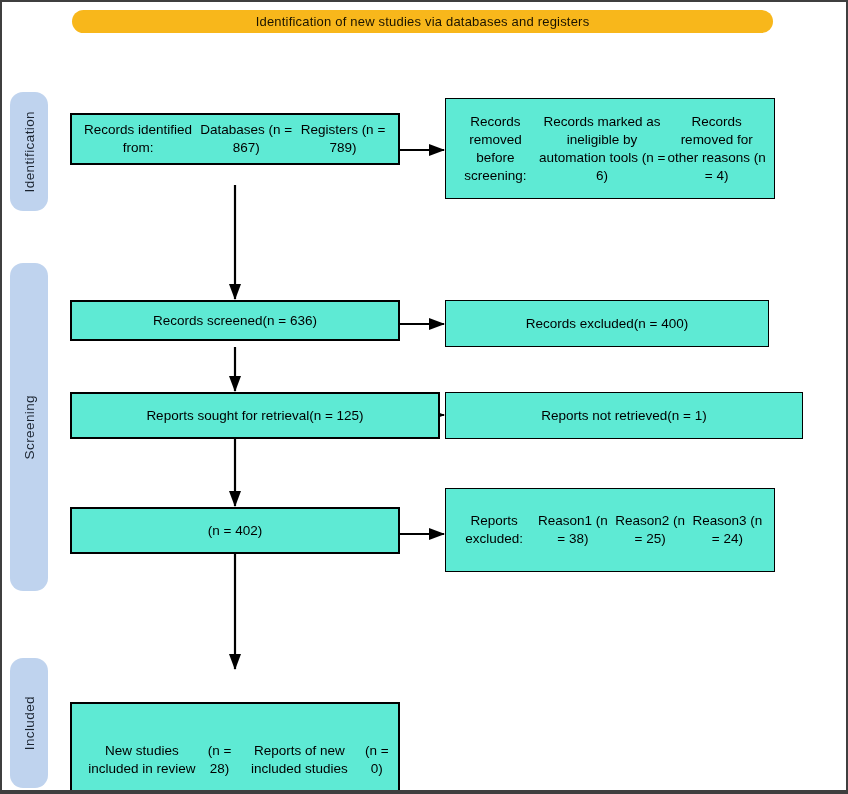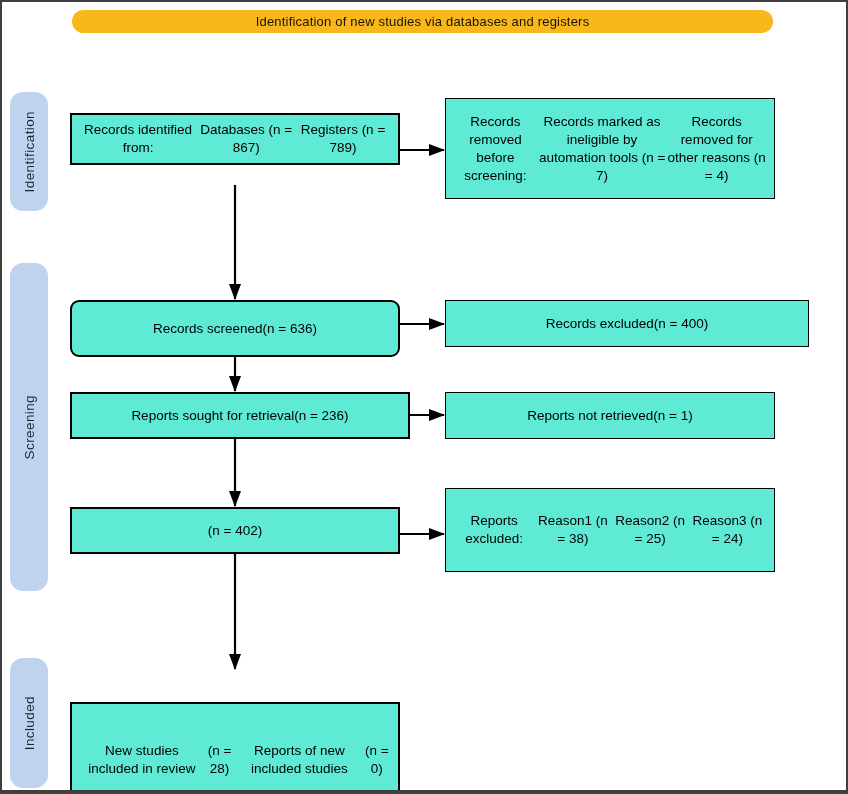--- a/index.html
+++ b/index.html
@@ -111,40 +111,40 @@
   </svg>
 
   <div class="box" style="left:68px; top:111px; width:330px; height:52px;">
     <div>Records identified from:</div>
     <div>Databases (n = 867)</div>
     <div>Registers (n = 789)</div>
   </div>
 
   <div class="box" style="left:443px; top:96px; width:330px; height:101px; border-width:1.5px;">
     <div>Records removed before screening:</div>
-    <div>Records marked as ineligible by automation tools (n = 7)</div>
+    <div>Records marked as ineligible by automation tools (n = 6)</div>
     <div>Records removed for other reasons (n = 4)</div>
   </div>
 
-  <div class="box" style="left:68px; top:298px; width:330px; height:57px;border-radius:9px;">
+  <div class="box" style="left:68px; top:298px; width:330px; height:41px;">
     <div>Records screened</div>
     <div>(n = 636)</div>
   </div>
 
-  <div class="box" style="left:443px; top:298px; width:364px; height:47px; border-width:1.5px;">
+  <div class="box" style="left:443px; top:298px; width:324px; height:47px; border-width:1.5px;">
     <div>Records excluded</div>
     <div>(n = 400)</div>
   </div>
 
-  <div class="box" style="left:68px; top:390px; width:340px; height:47px;">
+  <div class="box" style="left:68px; top:390px; width:370px; height:47px;">
     <div>Reports sought for retrieval</div>
-    <div>(n = 236)</div>
+    <div>(n = 125)</div>
   </div>
 
-  <div class="box" style="left:443px; top:390px; width:330px; height:47px; border-width:1.5px;">
+  <div class="box" style="left:443px; top:390px; width:358px; height:47px; border-width:1.5px;">
     <div>Reports not retrieved</div>
     <div>(n = 1)</div>
   </div>
 
   <div class="box" style="left:68px; top:505px; width:330px; height:47px;">
     <div>(n = 402)</div>
   </div>
 
   <div class="box" style="left:443px; top:486px; width:330px; height:84px; border-width:1.5px;justify-content:space-between;">
     <div>Reports excluded:</div>

